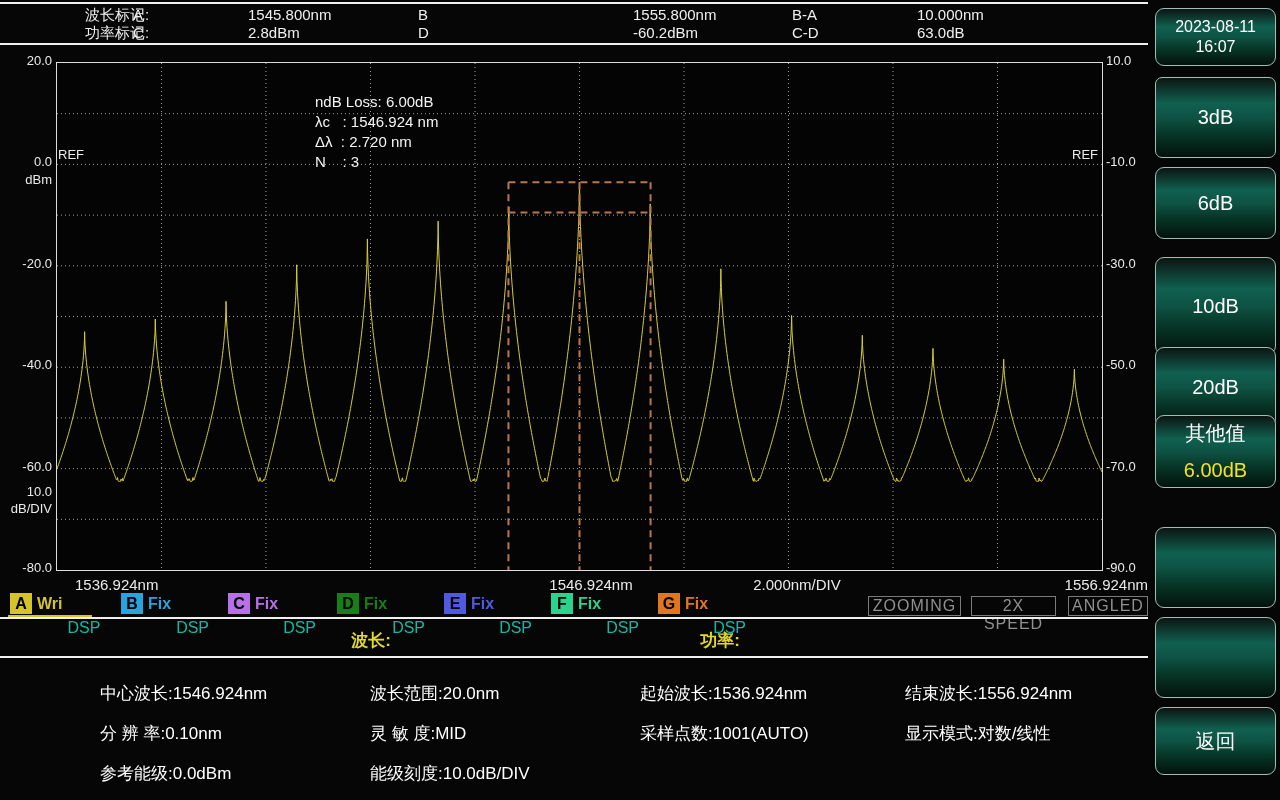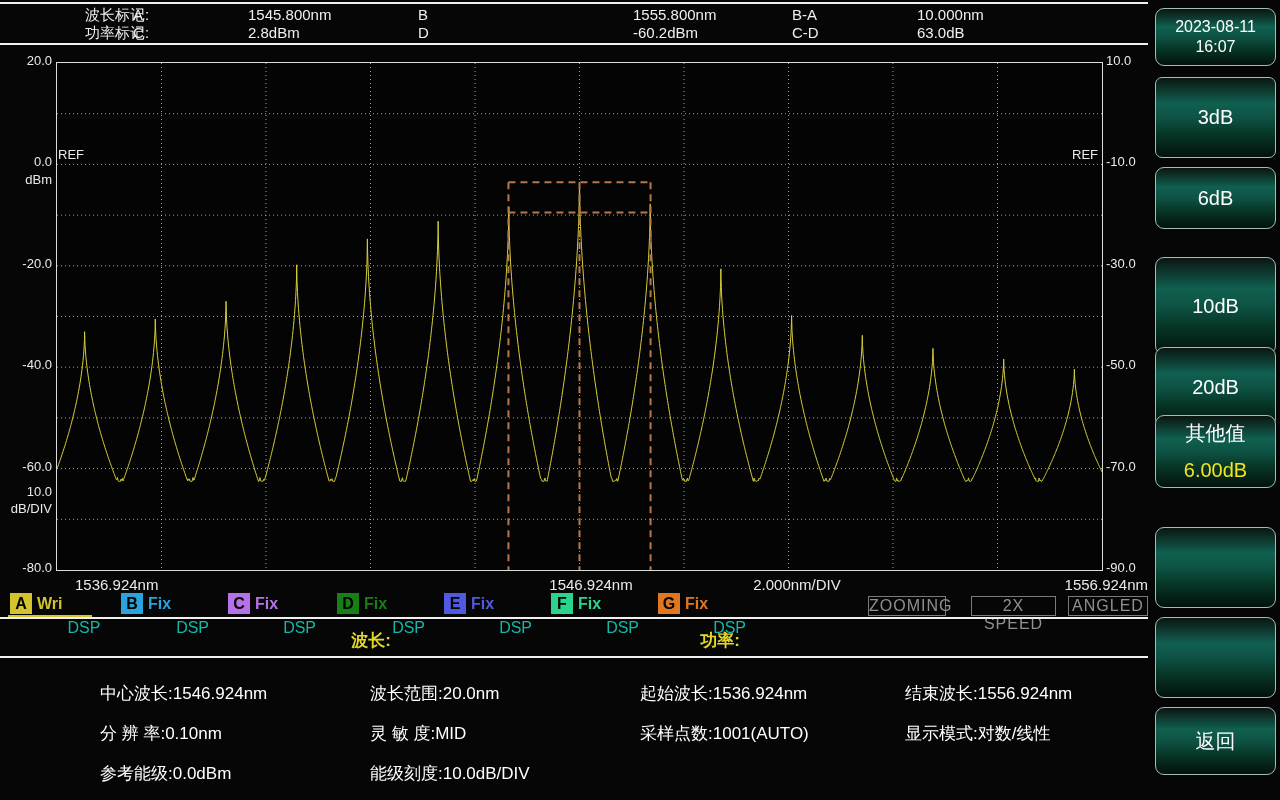--- a/index.html
+++ b/index.html
@@ -116,20 +116,21 @@
       <div class="yr" style="top:458.6px;">-70.0</div>
       <div class="yr" style="top:560px;">-90.0</div>
       <div class="ref" style="left:58px;top:147px;">REF</div>
       <div class="ref" style="left:1038px;top:147px;width:60px;text-align:right;">REF</div>
       <div class="xl" style="left:75px;">1536.924nm</div>
       <div class="xl" style="left:591px;transform:translateX(-50%);">1546.924nm</div>
       <div class="xl" style="left:797px;transform:translateX(-50%);">2.000nm/DIV</div>
       <div class="xl" style="left:1148px;transform:translateX(-100%);">1556.924nm</div>
     </div>
 
+  <div class="ann" id="annotation"><div>ndB Loss: 6.00dB</div><div>λc   : 1546.924 nm</div><div>Δλ  : 2.720 nm</div><div>N    : 3</div></div>
 
   <div id="trace-row">
       <div class="trace" style="left:10px;">
         <span class="tbadge" style="background:#d3c42e;">A</span>
         <span class="tmode" style="color:#d3c42e;">Wri</span>
         <span class="tdsp">DSP</span>
       </div>
       <div class="tunderline" style="left:8px;width:84px;background:#d3c42e;"></div>
       <div class="trace" style="left:121px;">
         <span class="tbadge" style="background:#2aa3dc;">B</span>
@@ -154,21 +155,21 @@
       <div class="trace" style="left:551px;">
         <span class="tbadge" style="background:#2bd48d;">F</span>
         <span class="tmode" style="color:#2bd48d;">Fix</span>
         <span class="tdsp">DSP</span>
       </div>
       <div class="trace" style="left:658px;">
         <span class="tbadge" style="background:#e0761f;">G</span>
         <span class="tmode" style="color:#e0761f;">Fix</span>
         <span class="tdsp">DSP</span>
       </div>
-      <div class="sflag" style="left:868px;width:78px;">ZOOMING</div>
+      <div class="sflag" style="left:868px;width:93px;">ZOOMING</div>
       <div class="sflag" style="left:971px;width:85px;">2X SPEED</div>
       <div class="sflag" style="left:1068px;width:80px;">ANGLED</div>
     </div>
 
   <div class="hline" style="left:0;top:617px;width:1148px;"></div>
 
   <div class="sec-h" style="left:336px;margin-left:35px;">波长:</div>
   <div class="sec-h" style="left:720px;">功率:</div>
   <div class="hline" style="left:0;top:656px;width:1148px;"></div>
 
@@ -186,21 +187,21 @@
     </div>
 
   <div id="sidebar">
       <div class="sbtn" style="top:8px;height:58px;font-size:16px;">
         <div class="bl">2023-08-11</div>
         <div class="bl">16:07</div>
       </div>
       <div class="sbtn" style="top:77px;height:81px;font-size:20px;border-radius:7px;">
         <div class="bl">3dB</div>
       </div>
-      <div class="sbtn" style="top:167px;height:62px;font-size:20px;">
+      <div class="sbtn" style="top:167px;height:72px;font-size:20px;">
         <div class="bl">6dB</div>
       </div>
       <div class="sbtn" style="top:257px;height:98px;font-size:20px;">
         <div class="bl">10dB</div>
       </div>
       <div class="sbtn" style="top:347px;height:81px;font-size:20px;">
         <div class="bl">20dB</div>
       </div>
       <div class="sbtn" style="top:415px;height:73px;font-size:20px;">
         <div class="bl">其他值</div>

